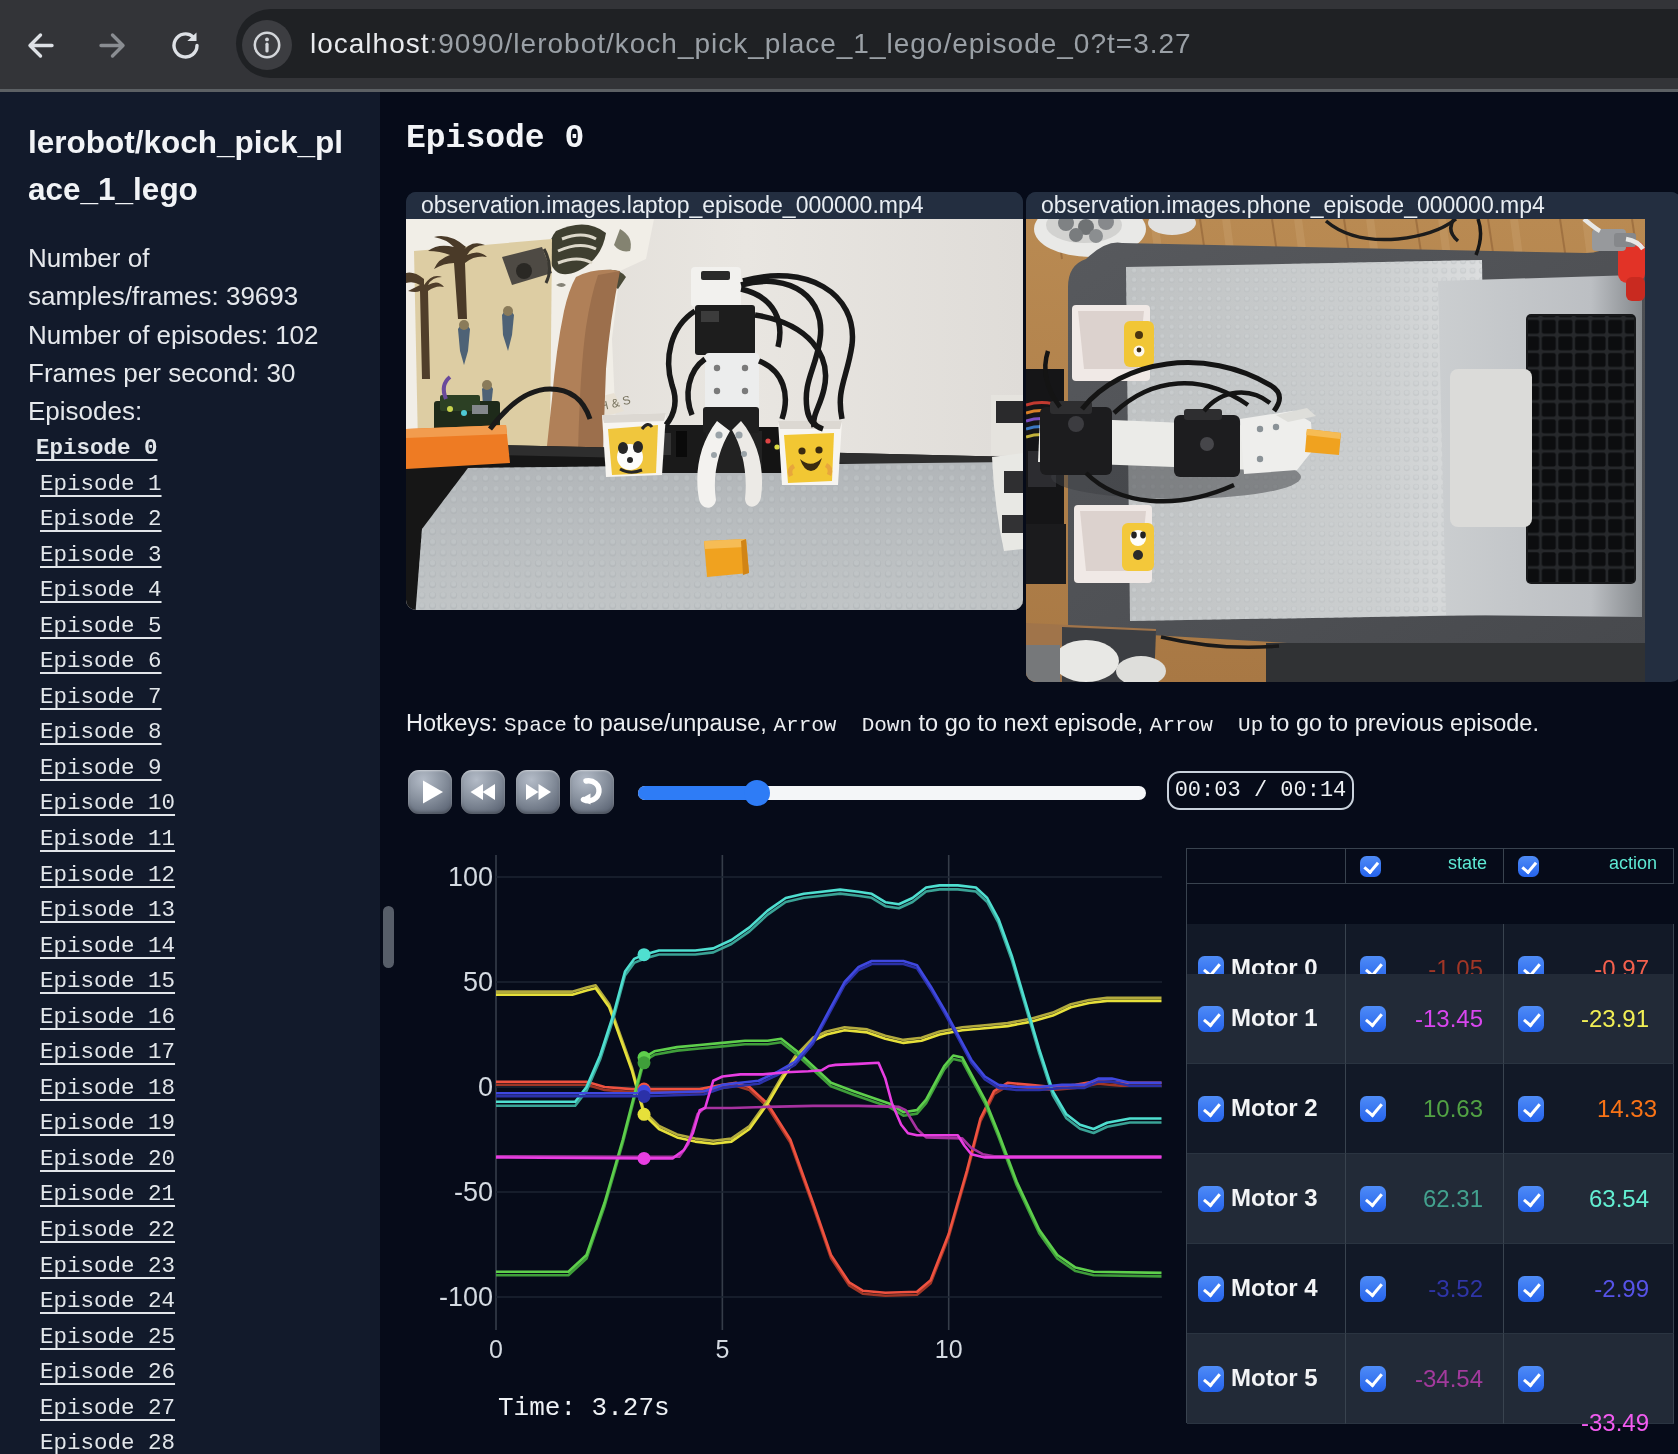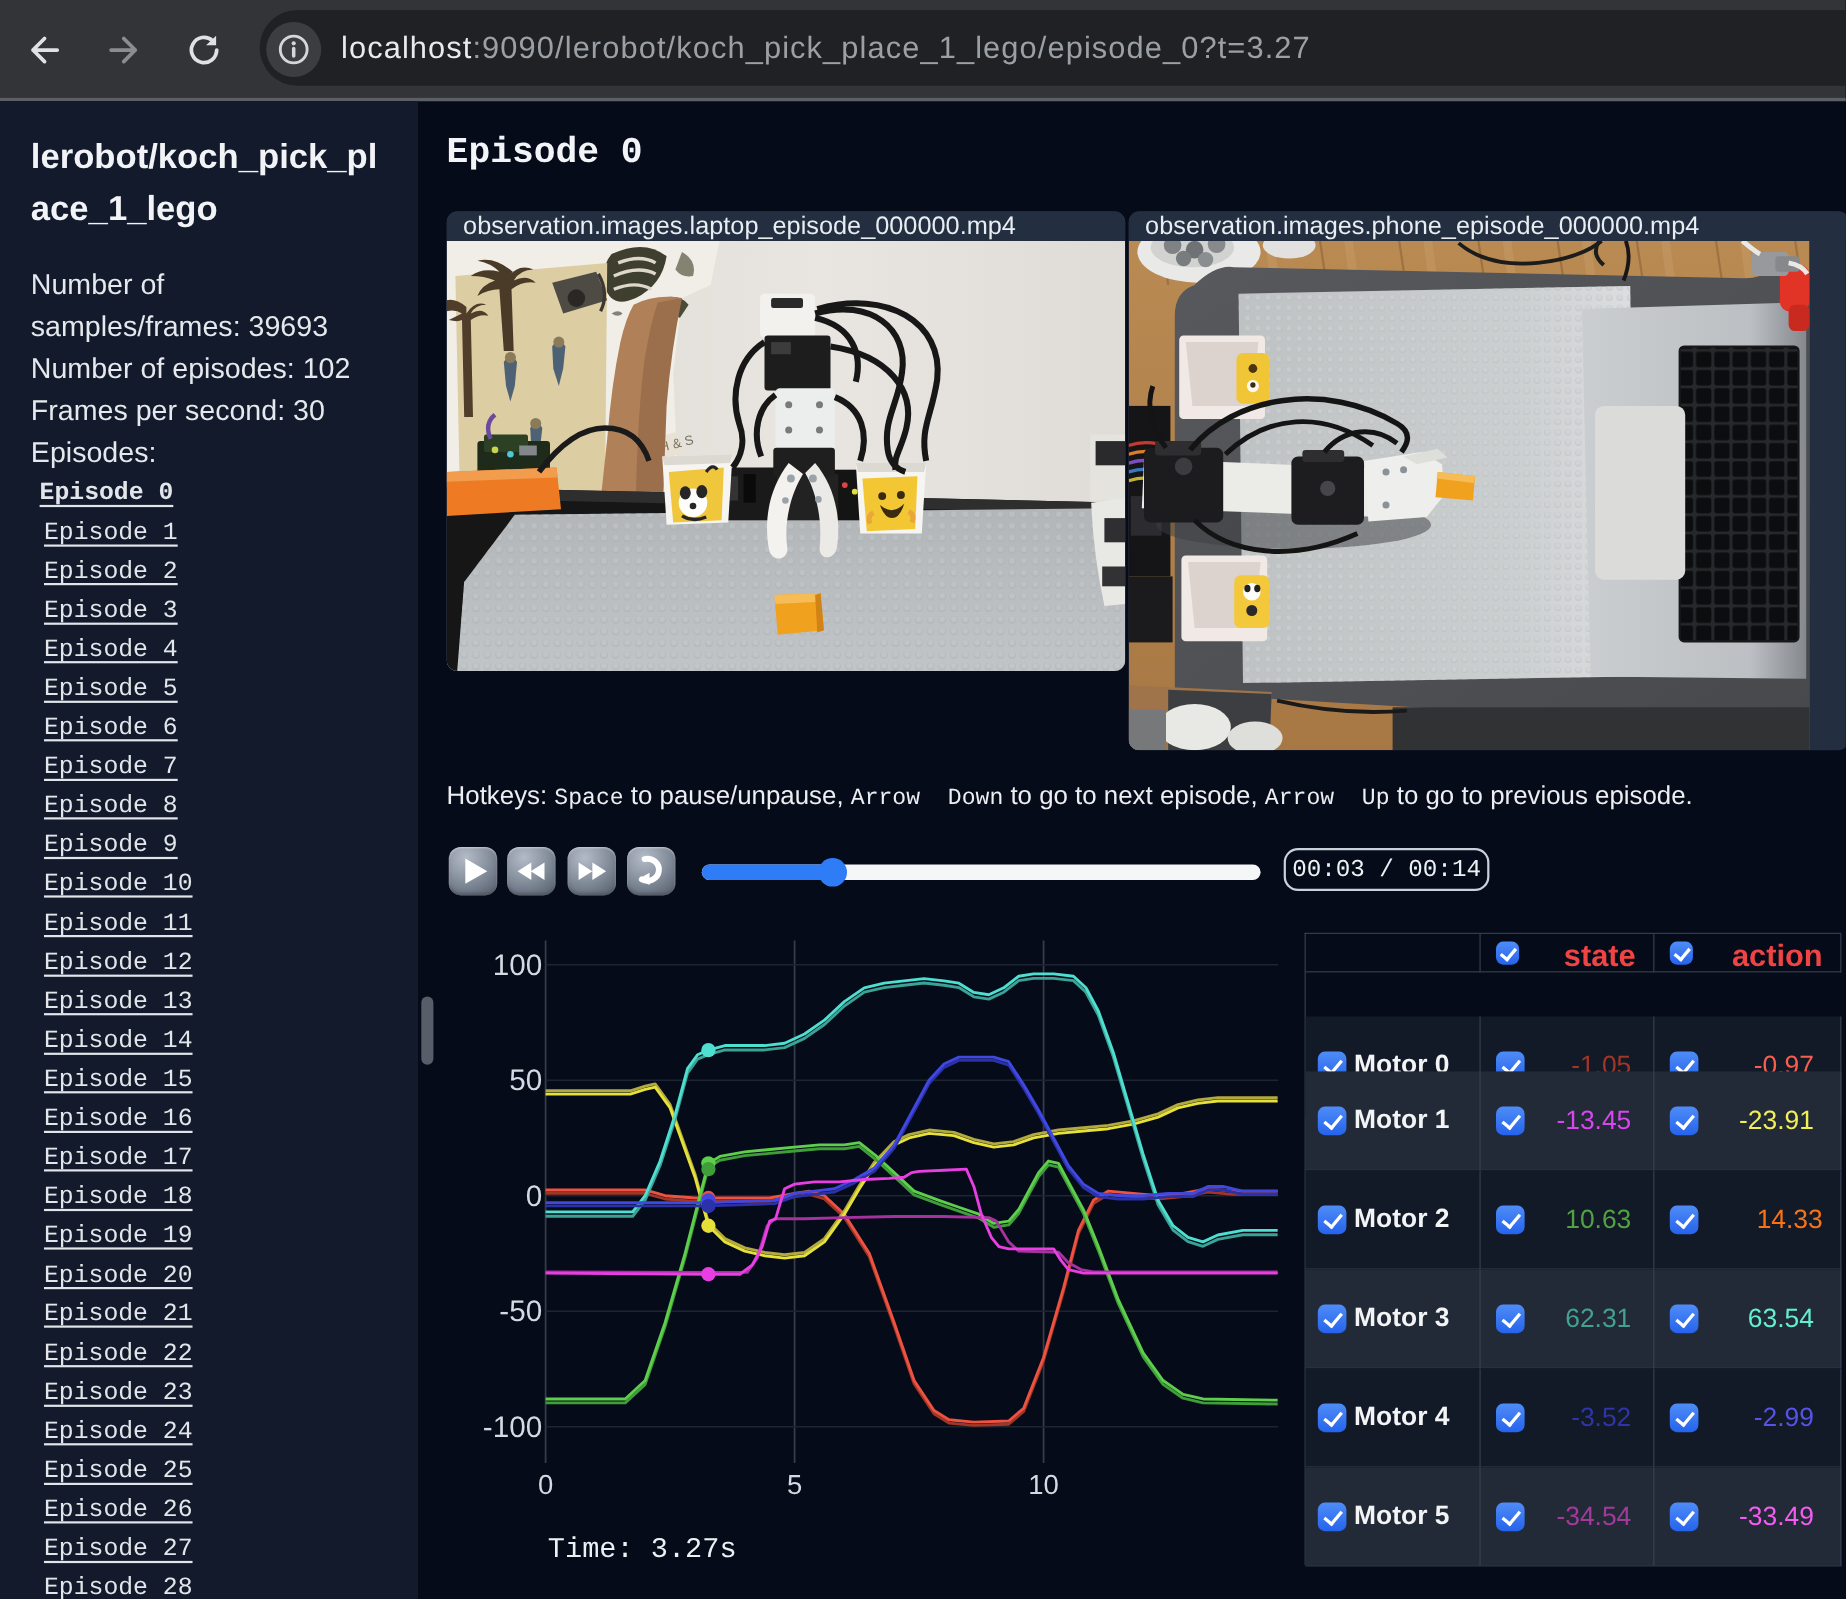--- a/index.html
+++ b/index.html
@@ -46,21 +46,21 @@
   .tcell { position:absolute; top:0; height:100%; border-right:1px solid #39434f; border-bottom:1px solid #2a3441; }
   .c1 { left:0; width:159px; }
   .c2 { left:159px; width:158px; }
   .c3 { left:317px; width:170px; }
   .cb { position:absolute; width:26px; height:26px; border-radius:6.5px; background:linear-gradient(#4f8cf7,#2563ec); }
   .cb:after { content:""; position:absolute; left:9px; top:4px; width:6.5px; height:13px; border:solid #fff; border-width:0 3.3px 3.3px 0; transform:rotate(40deg); }
   .cbs { width:21px; height:21px; }
   .cbs:after { left:7px; top:3px; width:5.5px; height:10.5px; border-width:0 3px 3px 0; }
   .mlabel { position:absolute; left:42px; top:30px; font-size:24px; font-weight:bold; color:#f3f4f6; }
   .mval { position:absolute; top:31px; font-size:24px; text-align:right; width:100%; }
-  .hdr { position:absolute; font-size:28px; font-weight:bold; color:#ef4444; }
+  .hdr { position:absolute; font-size:18px; font-weight:normal; color:#5eead4; }
 </style>
 </head>
 <body>
 <div id="page">
 
   <div id="chrome">
     <div id="pill"></div>
     <div id="icircle"></div>
 
     <svg class="navsvg" style="left:27px; top:32px" width="27" height="27" viewBox="0 0 27 27">
@@ -531,17 +531,17 @@
       <div class="tcell c1">
           <div class="cb" style="left:11px; top:32px;"></div>
           <div class="mlabel" style="left:44px">Motor 5</div>
         </div>
       <div class="tcell c2">
           <div class="cb" style="left:14px; top:32px;"></div>
           <div class="mval" style="color:#a23a9c; padding-right:20px;">-34.54</div>
         </div>
       <div class="tcell c3">
           <div class="cb" style="left:14px; top:32px;"></div>
-          <div class="mval" style="color:#f25cf0; padding-right:24px;">-33.49</div>
+          <div class="mval" style="color:#f25cf0; padding-right:24px;margin-top:44px;">-33.49</div>
         </div>
     </div>
   </div>
 </div>
 
 </body></html>

